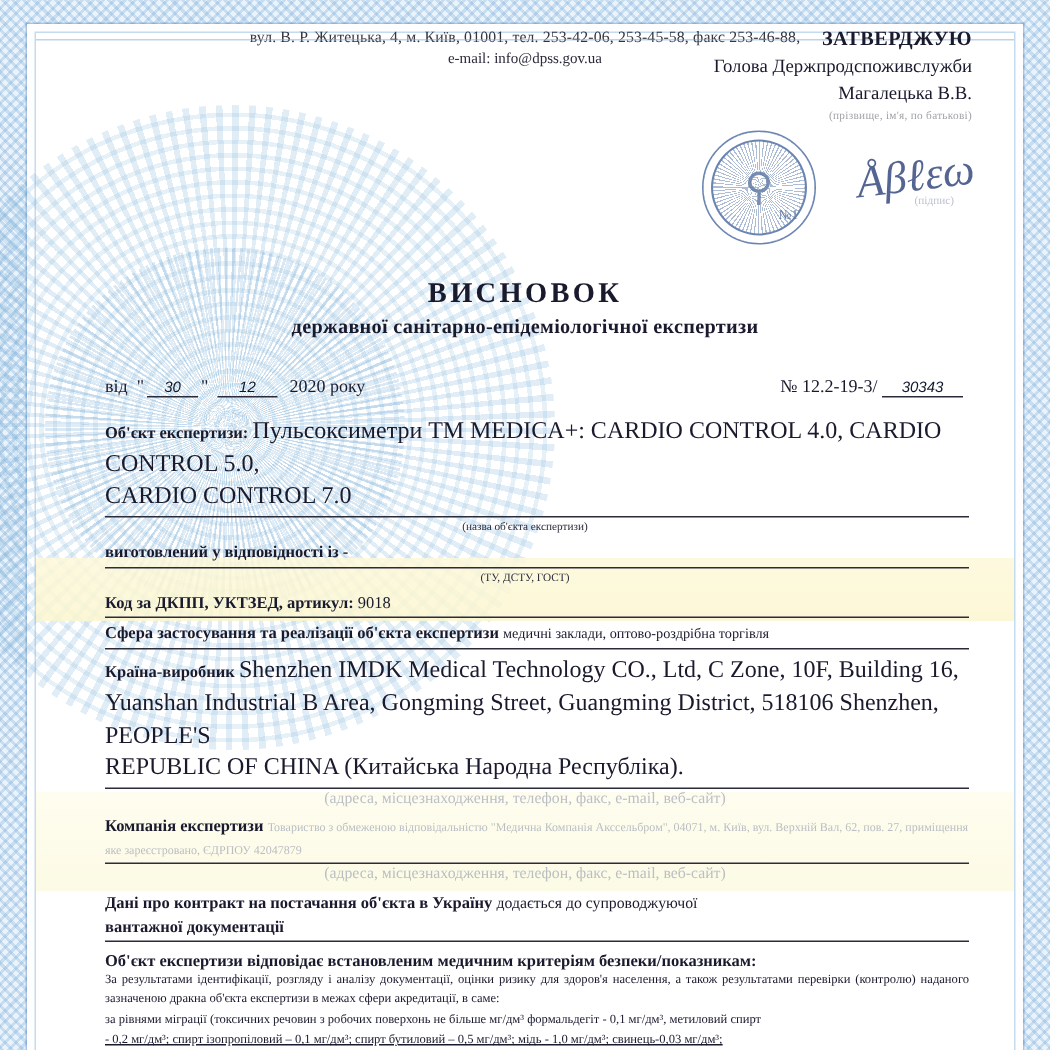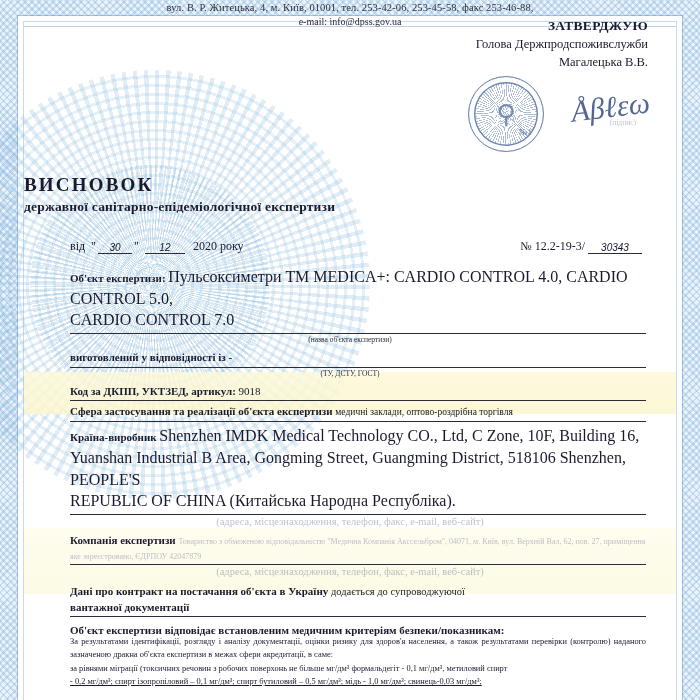--- a/index.html
+++ b/index.html
@@ -58,21 +58,21 @@
     position:absolute;left:24px;right:24px;top:528px;height:66px;
     background:linear-gradient(#fdfbe4,#fbf8d4);
     opacity:.6;pointer-events:none;
   }
   .content{
     position:absolute;left:24px;top:0;right:24px;bottom:0;
   }
   
   .topstrip{
     text-align:center;font-size:9.5px;color:#2a2a3a;
-    padding-top:1px;line-height:1.25;
+    padding-top:19px;line-height:1.25;
   }
   .topstrip .l1{
     letter-spacing:.1px;
     color:#23232f;
     opacity:.92;
   }
   .topstrip .l2{margin-top:2px;font-size:10px;}
   .hr-top{
     position:absolute;left:24px;right:24px;top:26px;
     border-bottom:1px solid #7fa8cf;opacity:.5;
@@ -107,21 +107,21 @@
     font-family:"Liberation Serif",serif;font-style:italic;
     font-size:30px;color:#2b3f77;opacity:.8;transform:rotate(-7deg);
   }
   .sig-no{
     position:absolute;right:36px;top:52px;font-size:9px;color:#2f4f86;
   }
   .mp{
     text-align:right;padding-right:30px;font-size:11.5px;margin-top:-6px;
   }
   .doc-title{
-    text-align:left;margin-top:24px;
+    text-align:center;margin-top:24px;
   }
   .doc-title .t1{
     font-size:19px;font-weight:bold;letter-spacing:2.2px;
   }
   .doc-title .t2{
     font-size:13.5px;font-weight:bold;margin-top:3px;letter-spacing:.2px;
   }
   .daterow{
     margin-top:24px;display:flex;align-items:flex-end;font-size:12px;
     padding-left:46px;padding-right:34px;
@@ -177,20 +177,21 @@
     </div>
   </div>
   <div class="hr-top"></div>
 
   <div class="content" style="top:0;">
 
     <div class="approve">
       <div class="ttl">ЗАТВЕРДЖУЮ</div>
       <div class="ln">Голова  Держпродспоживслужби</div>
       <div class="ln">Магалецька В.В.</div>
+      <div class="small blurline">(прізвище, ім'я, по батькові)</div>
     </div>
 
     <div class="sigarea">
       <div class="stamp">
         <div class="trident">⚲</div>
         <div class="sig-no" style="right:auto;left:50px;top:50px;">№1</div>
       </div>
       <div class="sig-script">Åβℓεω</div>
       <div style="position:absolute;right:40px;top:46px;font-size:7.5px;" class="blurline">(підпис)</div>
     </div>

